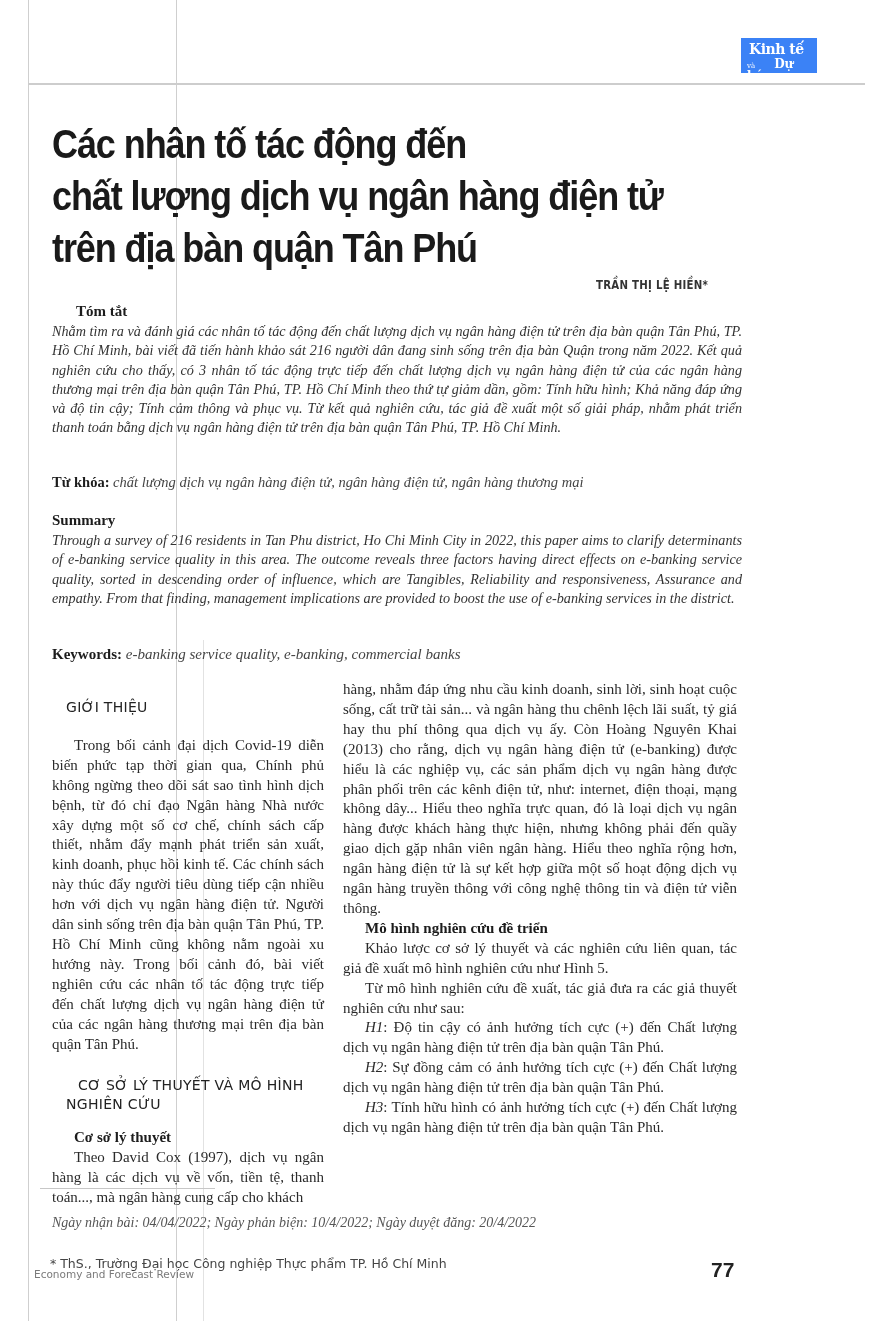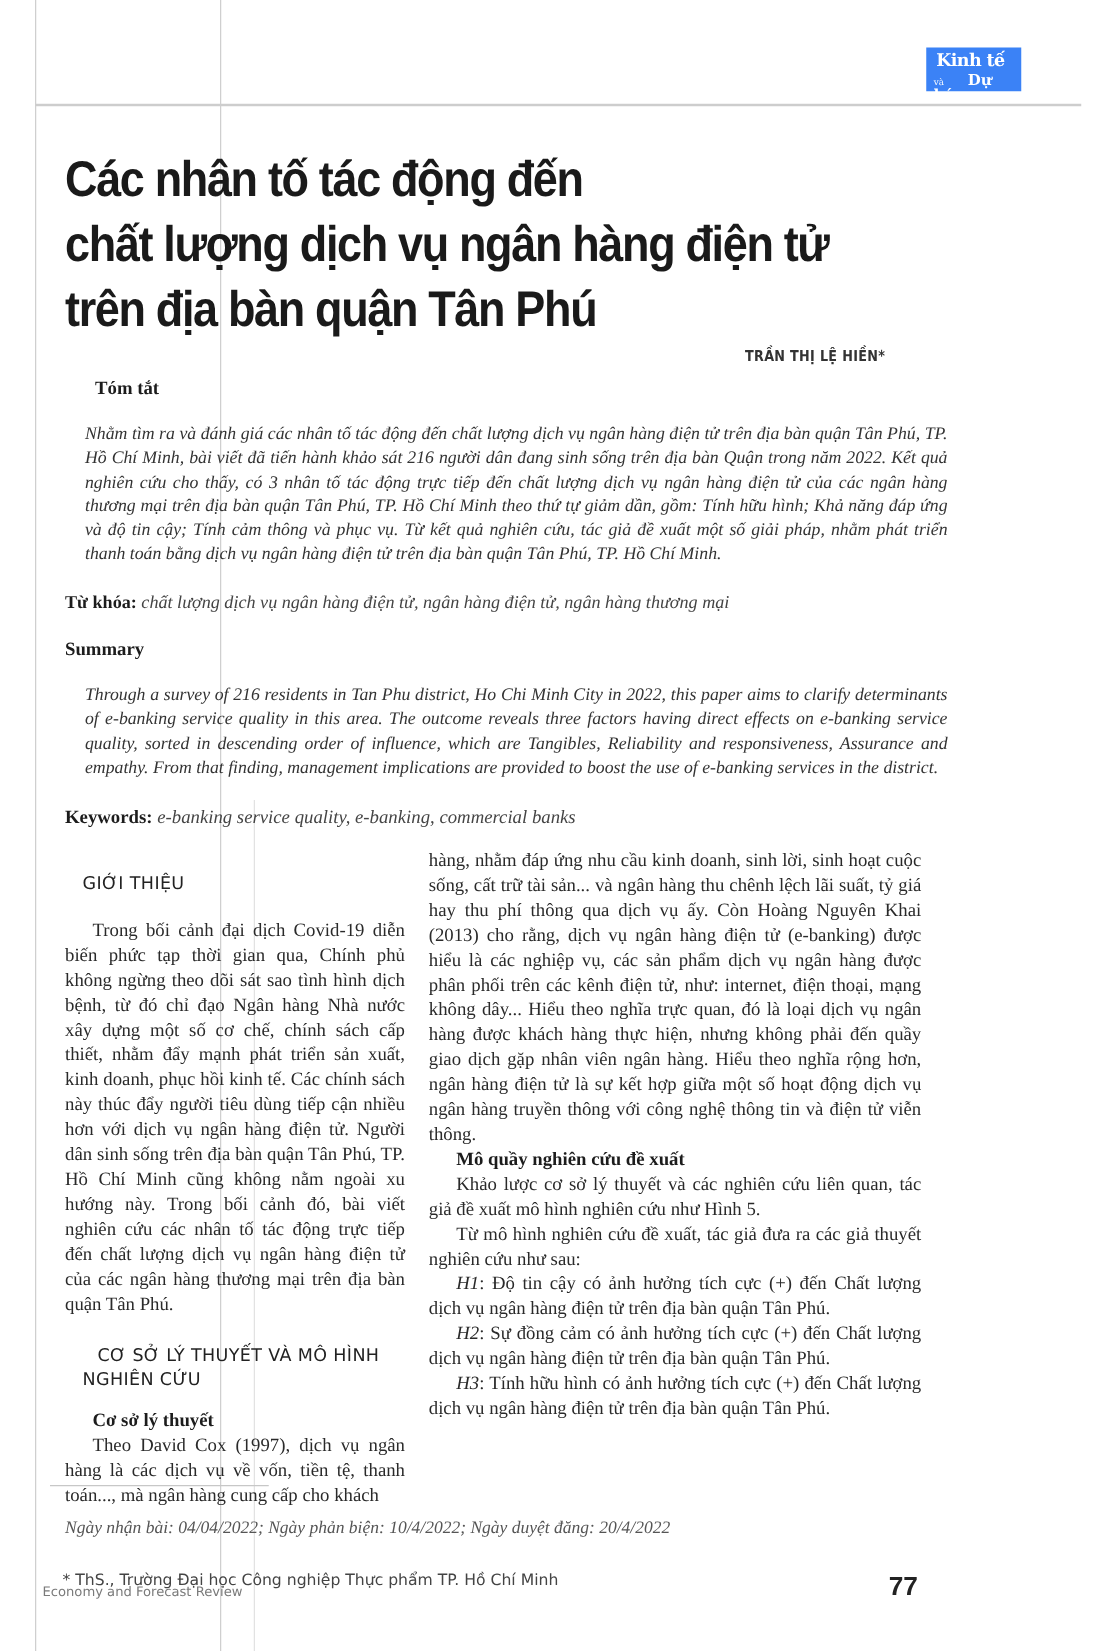--- a/index.html
+++ b/index.html
@@ -11,21 +11,21 @@
   .logo .l1 { position: absolute; left: 8px; top: 4px; font-size: 14px; letter-spacing: -0.5px; }
   .logo .l2 { position: absolute; left: 6px; top: 20px; font-size: 12px; }
   .logo .l2 small { font-size: 7px; font-weight: normal; margin-right: 19px; }
   .title { position: absolute; left: 52px; top: 118px; width: 720px; margin: 0;
            font-family: "Liberation Sans", sans-serif; font-weight: bold; font-size: 40px;
            line-height: 52px; letter-spacing: -1.2px; transform: scaleX(0.9); transform-origin: left top; color: #1a1a1a; }
   .author { position: absolute; left: 596px; top: 278px; font-family: "DejaVu Sans", sans-serif;
             font-size: 12px; font-weight: bold; letter-spacing: 0.3px; color: #333; transform: scaleX(0.85); transform-origin: left top; }
   .sec-label { position: absolute; font-family: "Liberation Serif", serif; font-weight: bold; font-size: 15px; color: #1c1c1c; }
   .abstract { position: absolute; left: 52px; width: 690px; font-family: "Liberation Serif", serif;
-              font-style: italic; font-size: 14.2px; line-height: 19.3px; text-align: justify; color: #333; margin: 16px; }
+              font-style: italic; font-size: 14.2px; line-height: 19.3px; text-align: justify; color: #333; margin: 0; }
   .kw { position: absolute; left: 52px; font-family: "Liberation Serif", serif; font-size: 14.5px; color: #333; }
   .kw b { font-style: normal; color: #1c1c1c; }
   .kw i { color: #444; }
   .col { position: absolute; font-family: "Liberation Serif", serif; font-size: 15px; line-height: 19.9px; color: #2a2a2a; }
   .col p { margin: 0; text-align: justify; }
   .col .ind { text-indent: 22px; }
   .heading { font-family: "DejaVu Sans", sans-serif; font-size: 14px; font-weight: normal; letter-spacing: 0.3px; color: #222; margin: 14px; }
   .subhead { font-weight: bold; color: #1c1c1c; }
   .fn-rule { position: absolute; left: 40px; top: 1188px; width: 175px; height: 1px; background: #c7c7c7; }
   .fn1 { position: absolute; left: 50px; top: 1256px; font-family: "DejaVu Sans", sans-serif; font-size: 12.5px; color: #444; }
@@ -74,21 +74,21 @@
 <div class="col" style="left:52px; top:684px; width:272px;">
   <h2 class="heading" style="margin-bottom:18px;">GIỚI THIỆU</h2>
   <p class="ind">Trong bối cảnh đại dịch Covid-19 diễn biến phức tạp thời gian qua, Chính phủ không ngừng theo dõi sát sao tình hình dịch bệnh, từ đó chỉ đạo Ngân hàng Nhà nước xây dựng một số cơ chế, chính sách cấp thiết, nhằm đẩy mạnh phát triển sản xuất, kinh doanh, phục hồi kinh tế. Các chính sách này thúc đẩy người tiêu dùng tiếp cận nhiều hơn với dịch vụ ngân hàng điện tử. Người dân sinh sống trên địa bàn quận Tân Phú, TP. Hồ Chí Minh cũng không nằm ngoài xu hướng này. Trong bối cảnh đó, bài viết nghiên cứu các nhân tố tác động trực tiếp đến chất lượng dịch vụ ngân hàng điện tử của các ngân hàng thương mại trên địa bàn quận Tân Phú.</p>
   <h2 class="heading" style="margin-top:22px; text-indent:12px; line-height:19px;">CƠ SỞ LÝ THUYẾT VÀ MÔ HÌNH NGHIÊN CỨU</h2>
   <p class="ind subhead" style="margin-top:2px;">Cơ sở lý thuyết</p>
   <p class="ind">Theo David Cox (1997), dịch vụ ngân hàng là các dịch vụ về vốn, tiền tệ, thanh toán..., mà ngân hàng cung cấp cho khách</p>
 </div>
 
 <div class="col" style="left:343px; top:680px; width:394px;">
   <p>hàng, nhằm đáp ứng nhu cầu kinh doanh, sinh lời, sinh hoạt cuộc sống, cất trữ tài sản... và ngân hàng thu chênh lệch lãi suất, tỷ giá hay thu phí thông qua dịch vụ ấy. Còn Hoàng Nguyên Khai (2013) cho rằng, dịch vụ ngân hàng điện tử (e-banking) được hiểu là các nghiệp vụ, các sản phẩm dịch vụ ngân hàng được phân phối trên các kênh điện tử, như: internet, điện thoại, mạng không dây... Hiểu theo nghĩa trực quan, đó là loại dịch vụ ngân hàng được khách hàng thực hiện, nhưng không phải đến quầy giao dịch gặp nhân viên ngân hàng. Hiểu theo nghĩa rộng hơn, ngân hàng điện tử là sự kết hợp giữa một số hoạt động dịch vụ ngân hàng truyền thông với công nghệ thông tin và điện tử viễn thông.</p>
-  <p class="ind subhead">Mô quầy nghiên cứu đề xuất</p>
+  <p class="ind subhead">Mô hình nghiên cứu đề triển</p>
   <p class="ind">Khảo lược cơ sở lý thuyết và các nghiên cứu liên quan, tác giả đề xuất mô hình nghiên cứu như Hình 5.</p>
   <p class="ind">Từ mô hình nghiên cứu đề xuất, tác giả đưa ra các giả thuyết nghiên cứu như sau:</p>
   <p class="ind"><i>H1</i><span>: Độ tin cậy có ảnh hưởng tích cực (+) đến Chất lượng dịch vụ ngân hàng điện tử trên địa bàn quận Tân Phú.</span></p>
   <p class="ind"><i>H2</i><span>: Sự đồng cảm có ảnh hưởng tích cực (+) đến Chất lượng dịch vụ ngân hàng điện tử trên địa bàn quận Tân Phú.</span></p>
   <p class="ind"><i>H3</i><span>: Tính hữu hình có ảnh hưởng tích cực (+) đến Chất lượng dịch vụ ngân hàng điện tử trên địa bàn quận Tân Phú.</span></p>
 </div>
 
 <div class="fn-rule"></div>
 <div class="fn1">* ThS., Trường Đại học Công nghiệp Thực phẩm TP. Hồ Chí Minh</div>
 <div class="fn2">Ngày nhận bài: 04/04/2022; Ngày phản biện: 10/4/2022; Ngày duyệt đăng: 20/4/2022</div>

